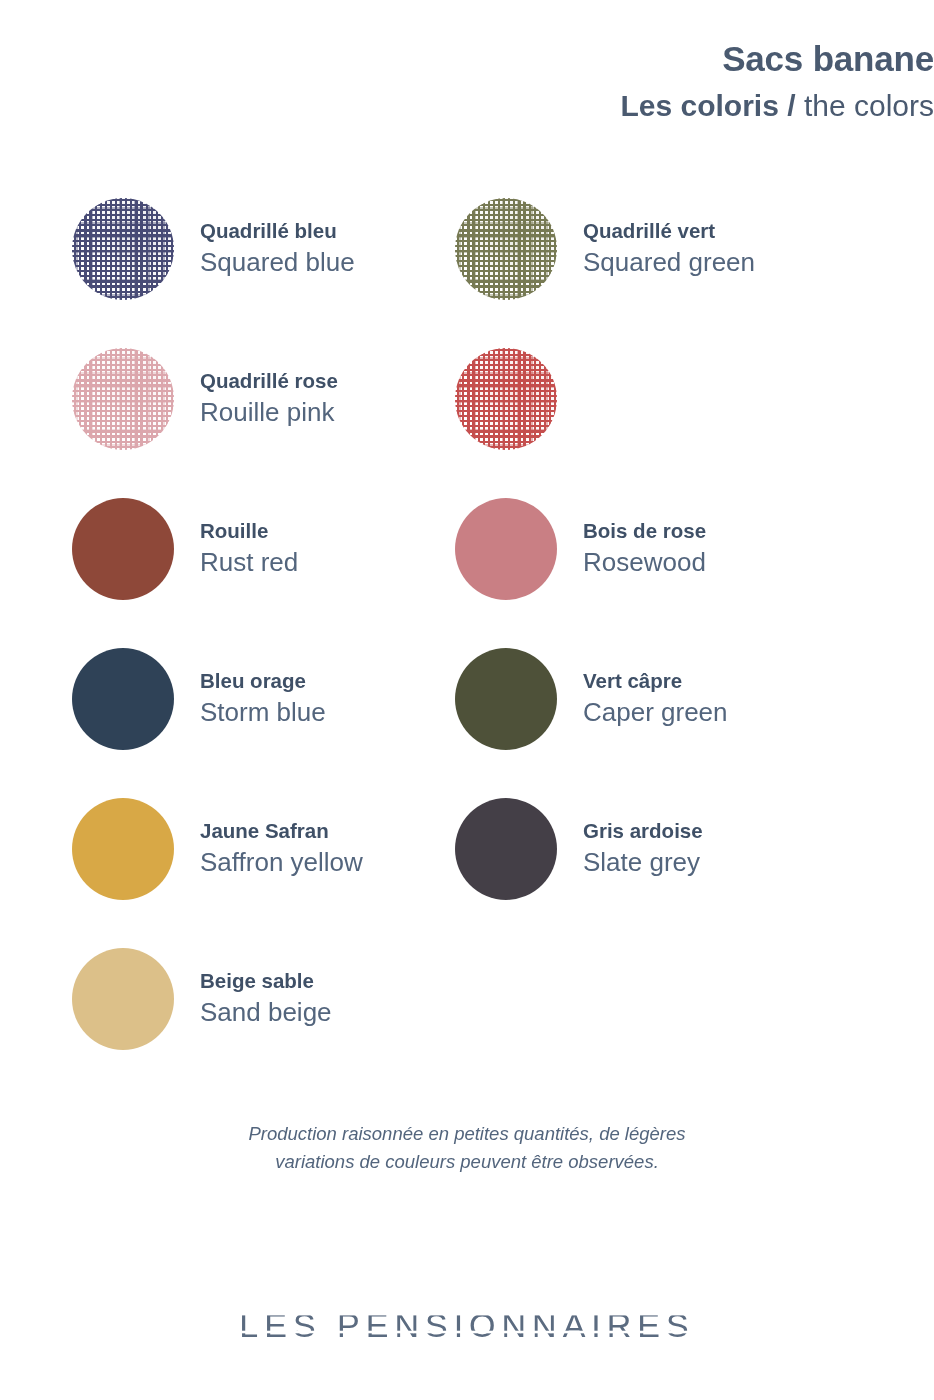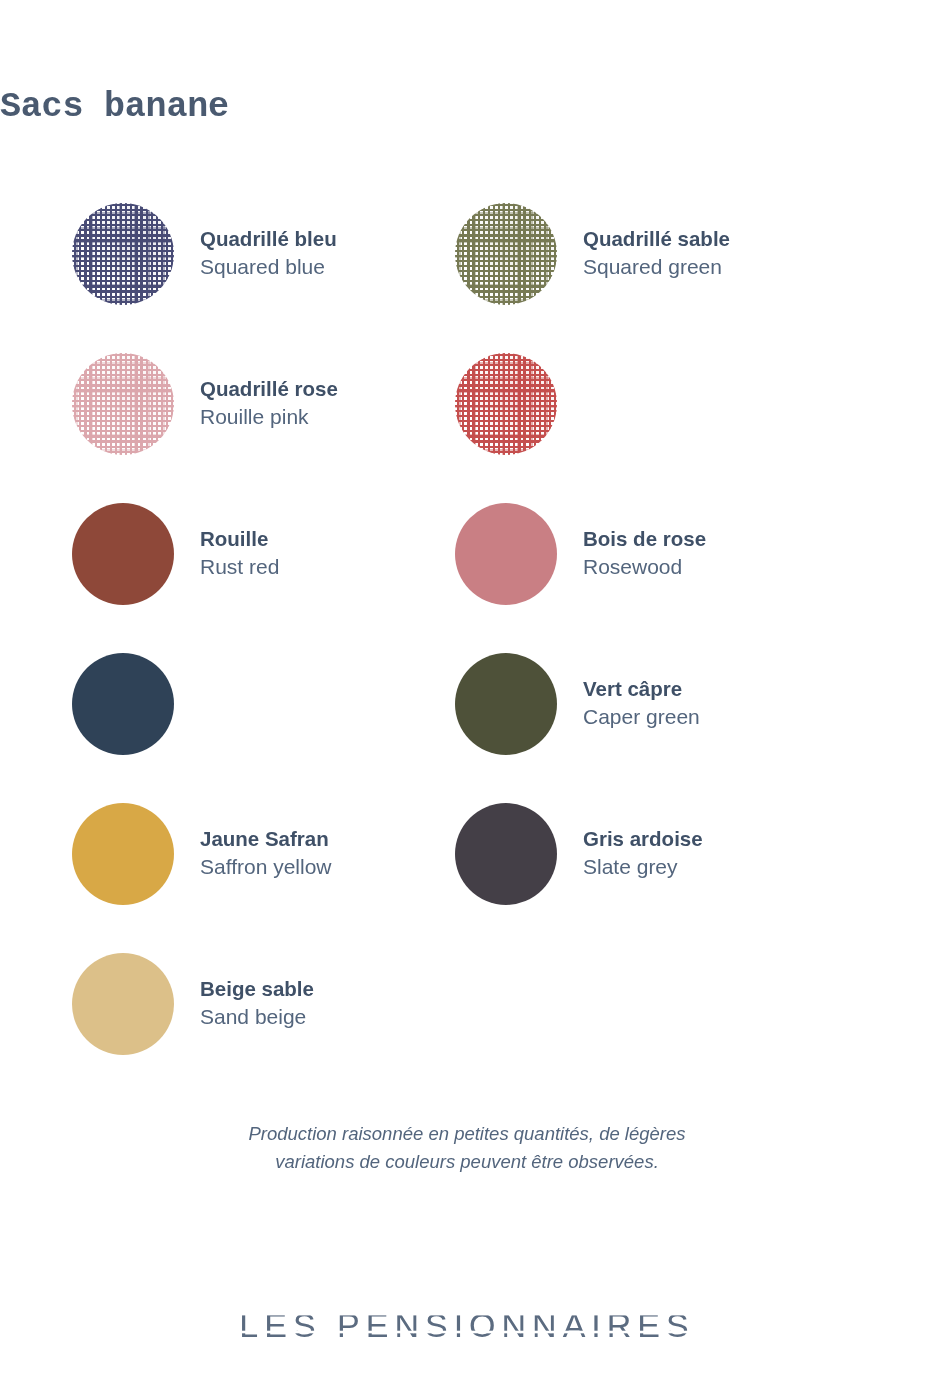--- a/index.html
+++ b/index.html
@@ -16,23 +16,22 @@
   }
   .page {
     position: relative;
     width: 934px;
     height: 1400px;
     box-sizing: border-box;
   }
 
   
   .header {
-    padding-top: 88px;
-    text-align: left;
-    font-family: Liberation Mono, monospace;
+    padding-top: 40px;
+    text-align: right;
   }
   .title-main {
     font-size: 35px;
     font-weight: bold;
     color: #4a5a70;
     letter-spacing: -0.2px;
     line-height: 1.1;
   }
   .title-sub {
     margin-top: 10px;
@@ -83,21 +82,21 @@
     justify-content: center;
   }
   .label-fr {
     font-size: 20.5px;
     font-weight: bold;
     color: #3f5067;
     line-height: 1.35;
     white-space: nowrap;
   }
   .label-en {
-    font-size: 21px;
+    font-size: 26px;
     font-weight: normal;
     color: #53657d;
     line-height: 1.35;
     white-space: nowrap;
   }
 
   
   .woven {
     background-color: #ffffff;
   }
@@ -133,40 +132,45 @@
     vertical-align: middle;
   }
 </style>
 </head>
 <body>
 
 <div class="page">
 
   <div class="header">
     <div class="title-main">Sacs banane</div>
+    <div class="title-sub">
+      <span class="fr">Les coloris</span>
+      <span class="sep">/</span>
+      <span class="en">the colors</span>
+    </div>
   </div>
 
   <div class="grid" id="grid">
       <div class="cell">
         <div class="swatch woven">
           <div class="warp" style="background: repeating-linear-gradient(90deg, rgb(58, 61, 107) 0px, rgb(58, 61, 107) 2.2px, rgba(255, 255, 255, 0) 2.2px, rgba(255, 255, 255, 0) 5.1px), repeating-linear-gradient(0deg, rgb(58, 61, 107) 0px, rgb(58, 61, 107) 2.2px, rgba(255, 255, 255, 0) 2.2px, rgba(255, 255, 255, 0) 5.1px), repeating-linear-gradient(90deg, rgba(255, 255, 255, 0) 0px, rgba(255, 255, 255, 0) 12px, rgba(58, 61, 107, 0.4) 12px, rgba(58, 61, 107, 0.4) 14.4px), repeating-linear-gradient(0deg, rgba(255, 255, 255, 0) 0px, rgba(255, 255, 255, 0) 12px, rgba(58, 61, 107, 0.4) 12px, rgba(58, 61, 107, 0.4) 14.4px); opacity: 0.92;"></div>
           <div style="position: absolute; inset: 0px; background: radial-gradient(circle at 62% 38%, rgba(58, 61, 107, 0.15) 0%, rgba(255, 255, 255, 0) 58%);"></div>
         </div>
         <div class="labels">
           <div class="label-fr">Quadrillé bleu</div>
           <div class="label-en">Squared blue</div>
         </div>
       </div>
       <div class="cell">
         <div class="swatch woven">
           <div class="warp" style="background: repeating-linear-gradient(90deg, rgb(108, 111, 70) 0px, rgb(108, 111, 70) 2.2px, rgba(255, 255, 255, 0) 2.2px, rgba(255, 255, 255, 0) 5.1px), repeating-linear-gradient(0deg, rgb(108, 111, 70) 0px, rgb(108, 111, 70) 2.2px, rgba(255, 255, 255, 0) 2.2px, rgba(255, 255, 255, 0) 5.1px), repeating-linear-gradient(90deg, rgba(255, 255, 255, 0) 0px, rgba(255, 255, 255, 0) 12px, rgba(108, 111, 70, 0.4) 12px, rgba(108, 111, 70, 0.4) 14.4px), repeating-linear-gradient(0deg, rgba(255, 255, 255, 0) 0px, rgba(255, 255, 255, 0) 12px, rgba(108, 111, 70, 0.4) 12px, rgba(108, 111, 70, 0.4) 14.4px); opacity: 0.92;"></div>
           <div style="position: absolute; inset: 0px; background: radial-gradient(circle at 62% 38%, rgba(108, 111, 70, 0.15) 0%, rgba(255, 255, 255, 0) 58%);"></div>
         </div>
         <div class="labels">
-          <div class="label-fr">Quadrillé sable</div>
+          <div class="label-fr">Quadrillé vert</div>
           <div class="label-en">Squared green</div>
         </div>
       </div>
       <div class="cell">
         <div class="swatch woven">
           <div class="warp" style="background: repeating-linear-gradient(90deg, rgb(217, 160, 166) 0px, rgb(217, 160, 166) 2.2px, rgba(255, 255, 255, 0) 2.2px, rgba(255, 255, 255, 0) 5.1px), repeating-linear-gradient(0deg, rgb(217, 160, 166) 0px, rgb(217, 160, 166) 2.2px, rgba(255, 255, 255, 0) 2.2px, rgba(255, 255, 255, 0) 5.1px), repeating-linear-gradient(90deg, rgba(255, 255, 255, 0) 0px, rgba(255, 255, 255, 0) 12px, rgba(217, 160, 166, 0.4) 12px, rgba(217, 160, 166, 0.4) 14.4px), repeating-linear-gradient(0deg, rgba(255, 255, 255, 0) 0px, rgba(255, 255, 255, 0) 12px, rgba(217, 160, 166, 0.4) 12px, rgba(217, 160, 166, 0.4) 14.4px); opacity: 0.92;"></div>
           <div style="position: absolute; inset: 0px; background: radial-gradient(circle at 62% 38%, rgba(217, 160, 166, 0.15) 0%, rgba(255, 255, 255, 0) 58%);"></div>
         </div>
         <div class="labels">
           <div class="label-fr">Quadrillé rose</div>
@@ -188,20 +192,24 @@
       </div>
       <div class="cell">
         <div class="swatch" style="background-color: rgb(201, 127, 132);"></div>
         <div class="labels">
           <div class="label-fr">Bois de rose</div>
           <div class="label-en">Rosewood</div>
         </div>
       </div>
       <div class="cell">
         <div class="swatch" style="background-color: rgb(47, 66, 87);"></div>
+        <div class="labels">
+          <div class="label-fr">Bleu orage</div>
+          <div class="label-en">Storm blue</div>
+        </div>
       </div>
       <div class="cell">
         <div class="swatch" style="background-color: rgb(78, 81, 57);"></div>
         <div class="labels">
           <div class="label-fr">Vert câpre</div>
           <div class="label-en">Caper green</div>
         </div>
       </div>
       <div class="cell">
         <div class="swatch" style="background-color: rgb(216, 168, 70);"></div>

